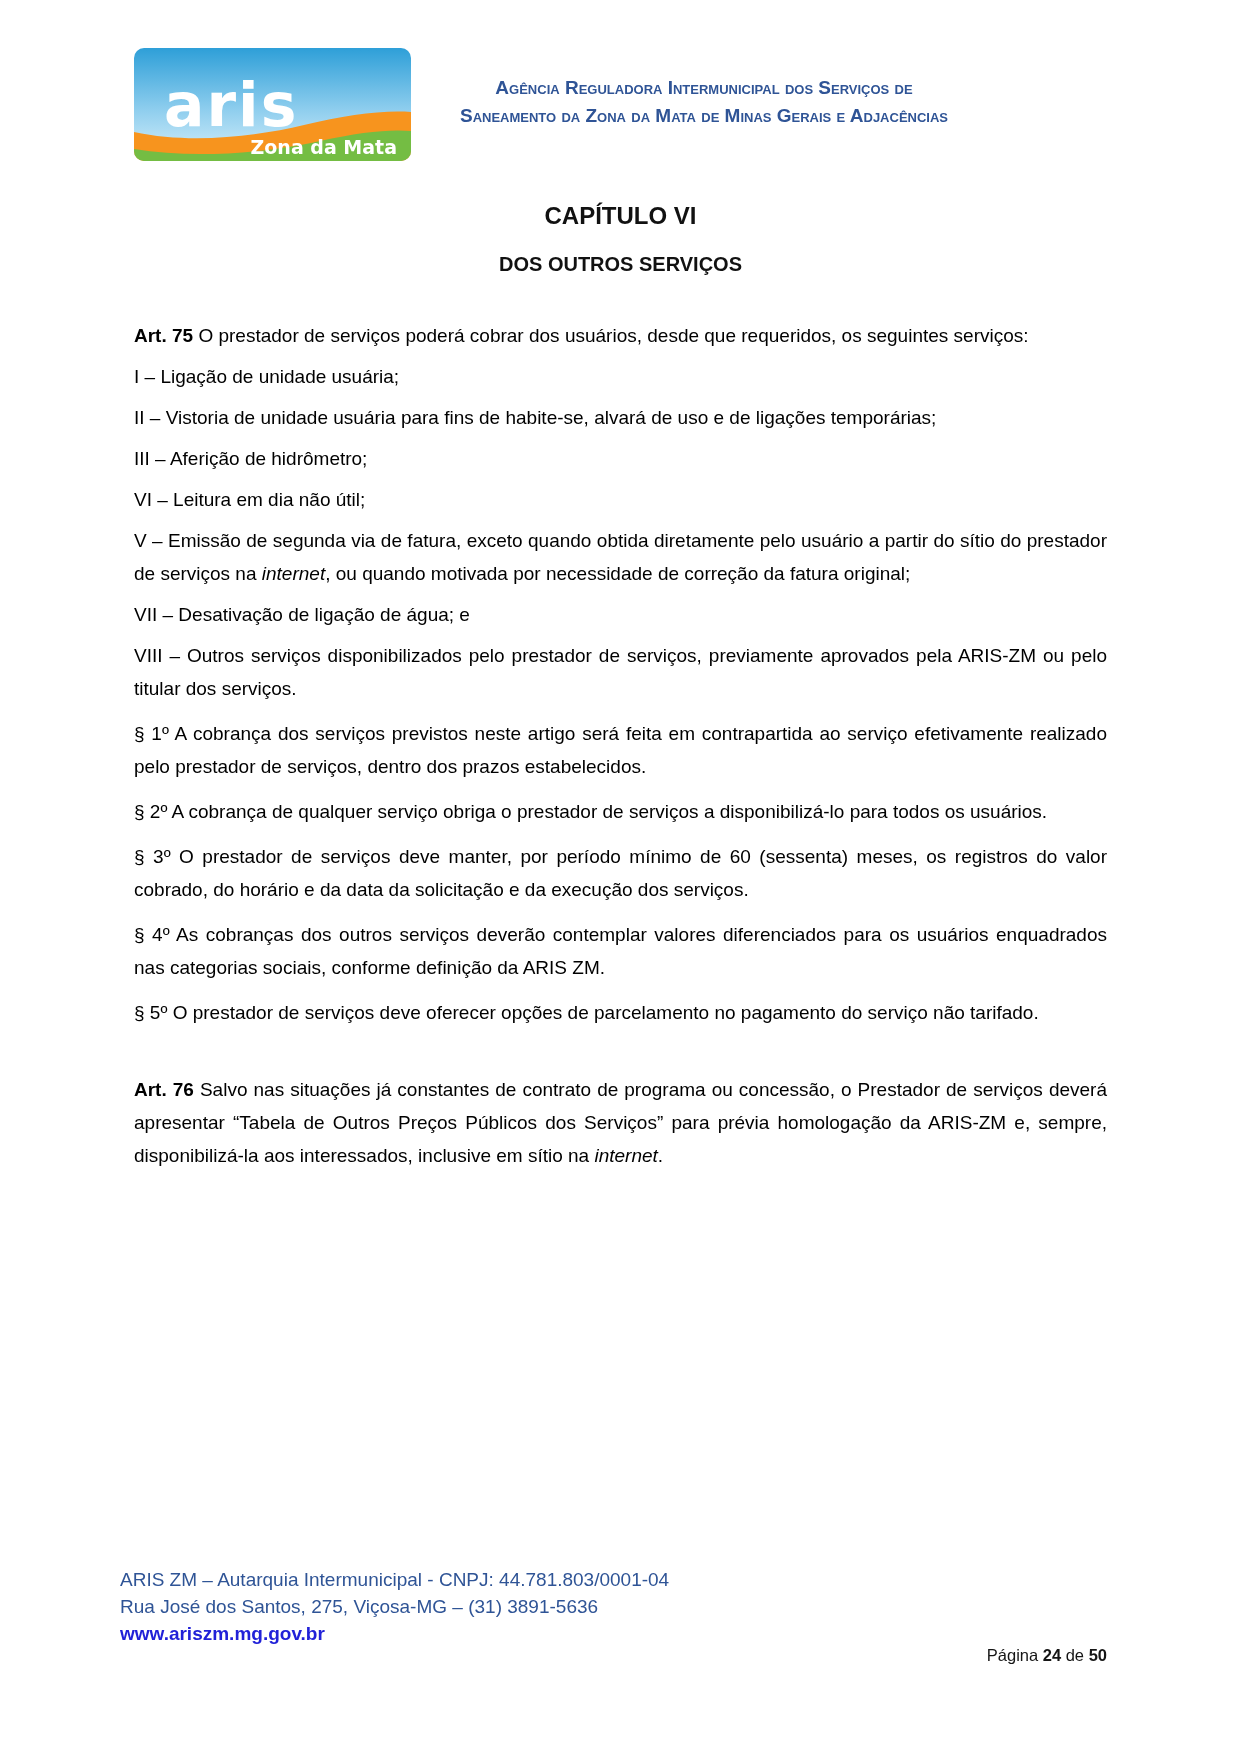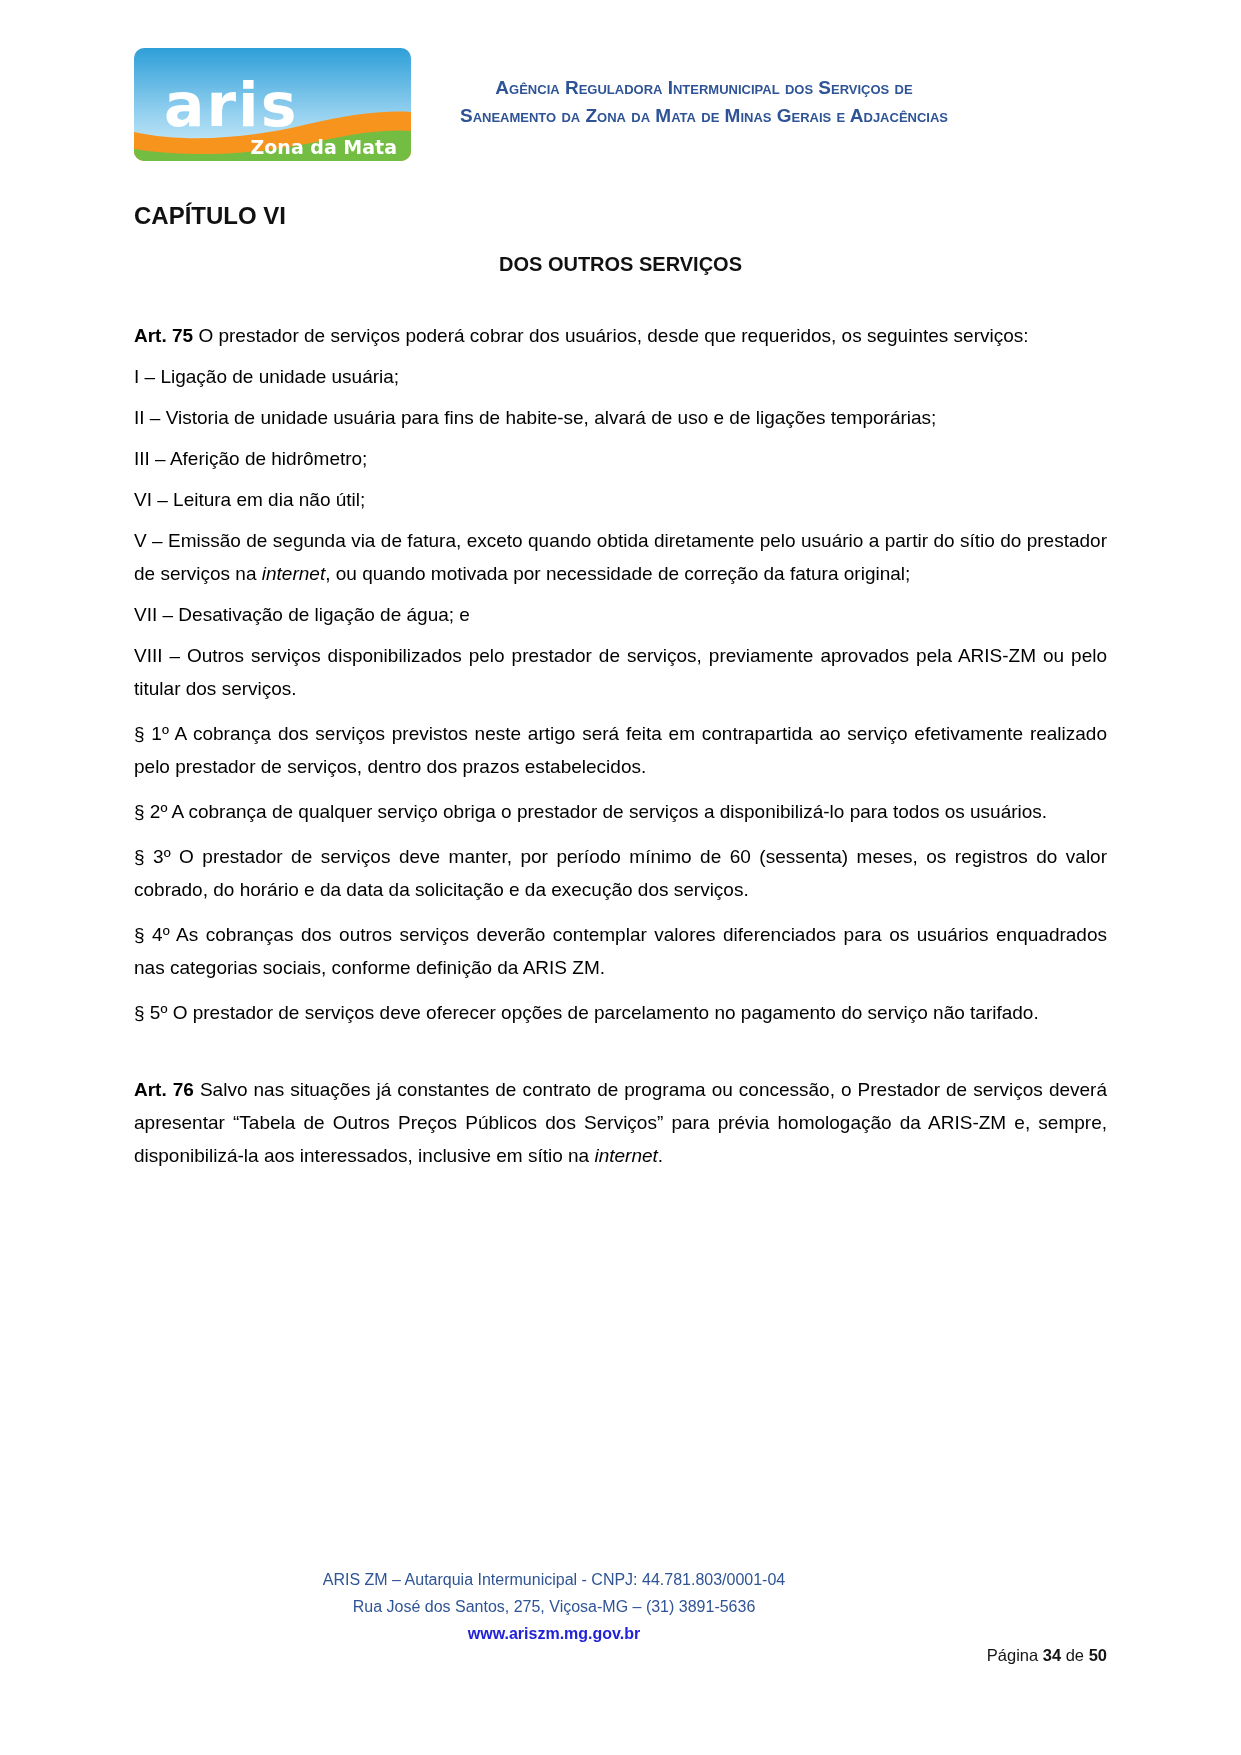--- a/index.html
+++ b/index.html
@@ -36,21 +36,21 @@
     font-size: 19px;
     line-height: 28px;
     color: #2F5496;
   }
   
   .content {
     padding: 0 134px;
   }
   .chapter-title {
     margin-top: 42px;
-    text-align: left;
+    text-align: center;
     font-size: 24px;
     font-weight: bold;
     line-height: 26px;
     color: #111111;
   }
   .chapter-subtitle {
     margin-top: 24px;
     text-align: center;
     font-size: 20px;
     font-weight: bold;
@@ -65,25 +65,24 @@
     margin-bottom: 8px;
   }
   .first-article { margin-top: 44px; }
   .gap-before { margin-top: 12px; }
   .big-gap-before { margin-top: 44px; }
   .body-text b { font-weight: bold; }
   .body-text em { font-style: italic; }
   
   .footer {
     position: absolute;
-    left: 134px;
+    left: 120px;
     top: 1566px;
     width: 840px;
-    text-align: center;
-    font-size: 16px;
+    font-size: 19px;
     line-height: 27px;
     color: #2F5496;
   }
   .footer-link-line a, .footer-link-line span.link {
     color: #2121D8;
     font-weight: bold;
     cursor: pointer;
   }
   .page-number {
     position: absolute;
@@ -149,15 +148,15 @@
 
     <p class="body-text big-gap-before"><b>Art. 76</b><span> Salvo nas situações já constantes de contrato de programa ou concessão, o Prestador de serviços deverá apresentar “Tabela de Outros Preços Públicos dos Serviços” para prévia homologação da ARIS-ZM e, sempre, disponibilizá-la aos interessados, inclusive em sítio na </span><em>internet</em><span>.</span></p>
   </div>
 
   <div class="footer">
     <div>ARIS ZM – Autarquia Intermunicipal - CNPJ: 44.781.803/0001-04</div>
     <div>Rua José dos Santos, 275, Viçosa-MG – (31) 3891-5636</div>
     <div class="footer-link-line"><span class="link">www.ariszm.mg.gov.br</span></div>
   </div>
 
-  <div class="page-number"><span>Página </span><b>34</b><span> de </span><b>50</b></div>
+  <div class="page-number"><span>Página </span><b>24</b><span> de </span><b>50</b></div>
 
 </div>
 
 </body></html>

